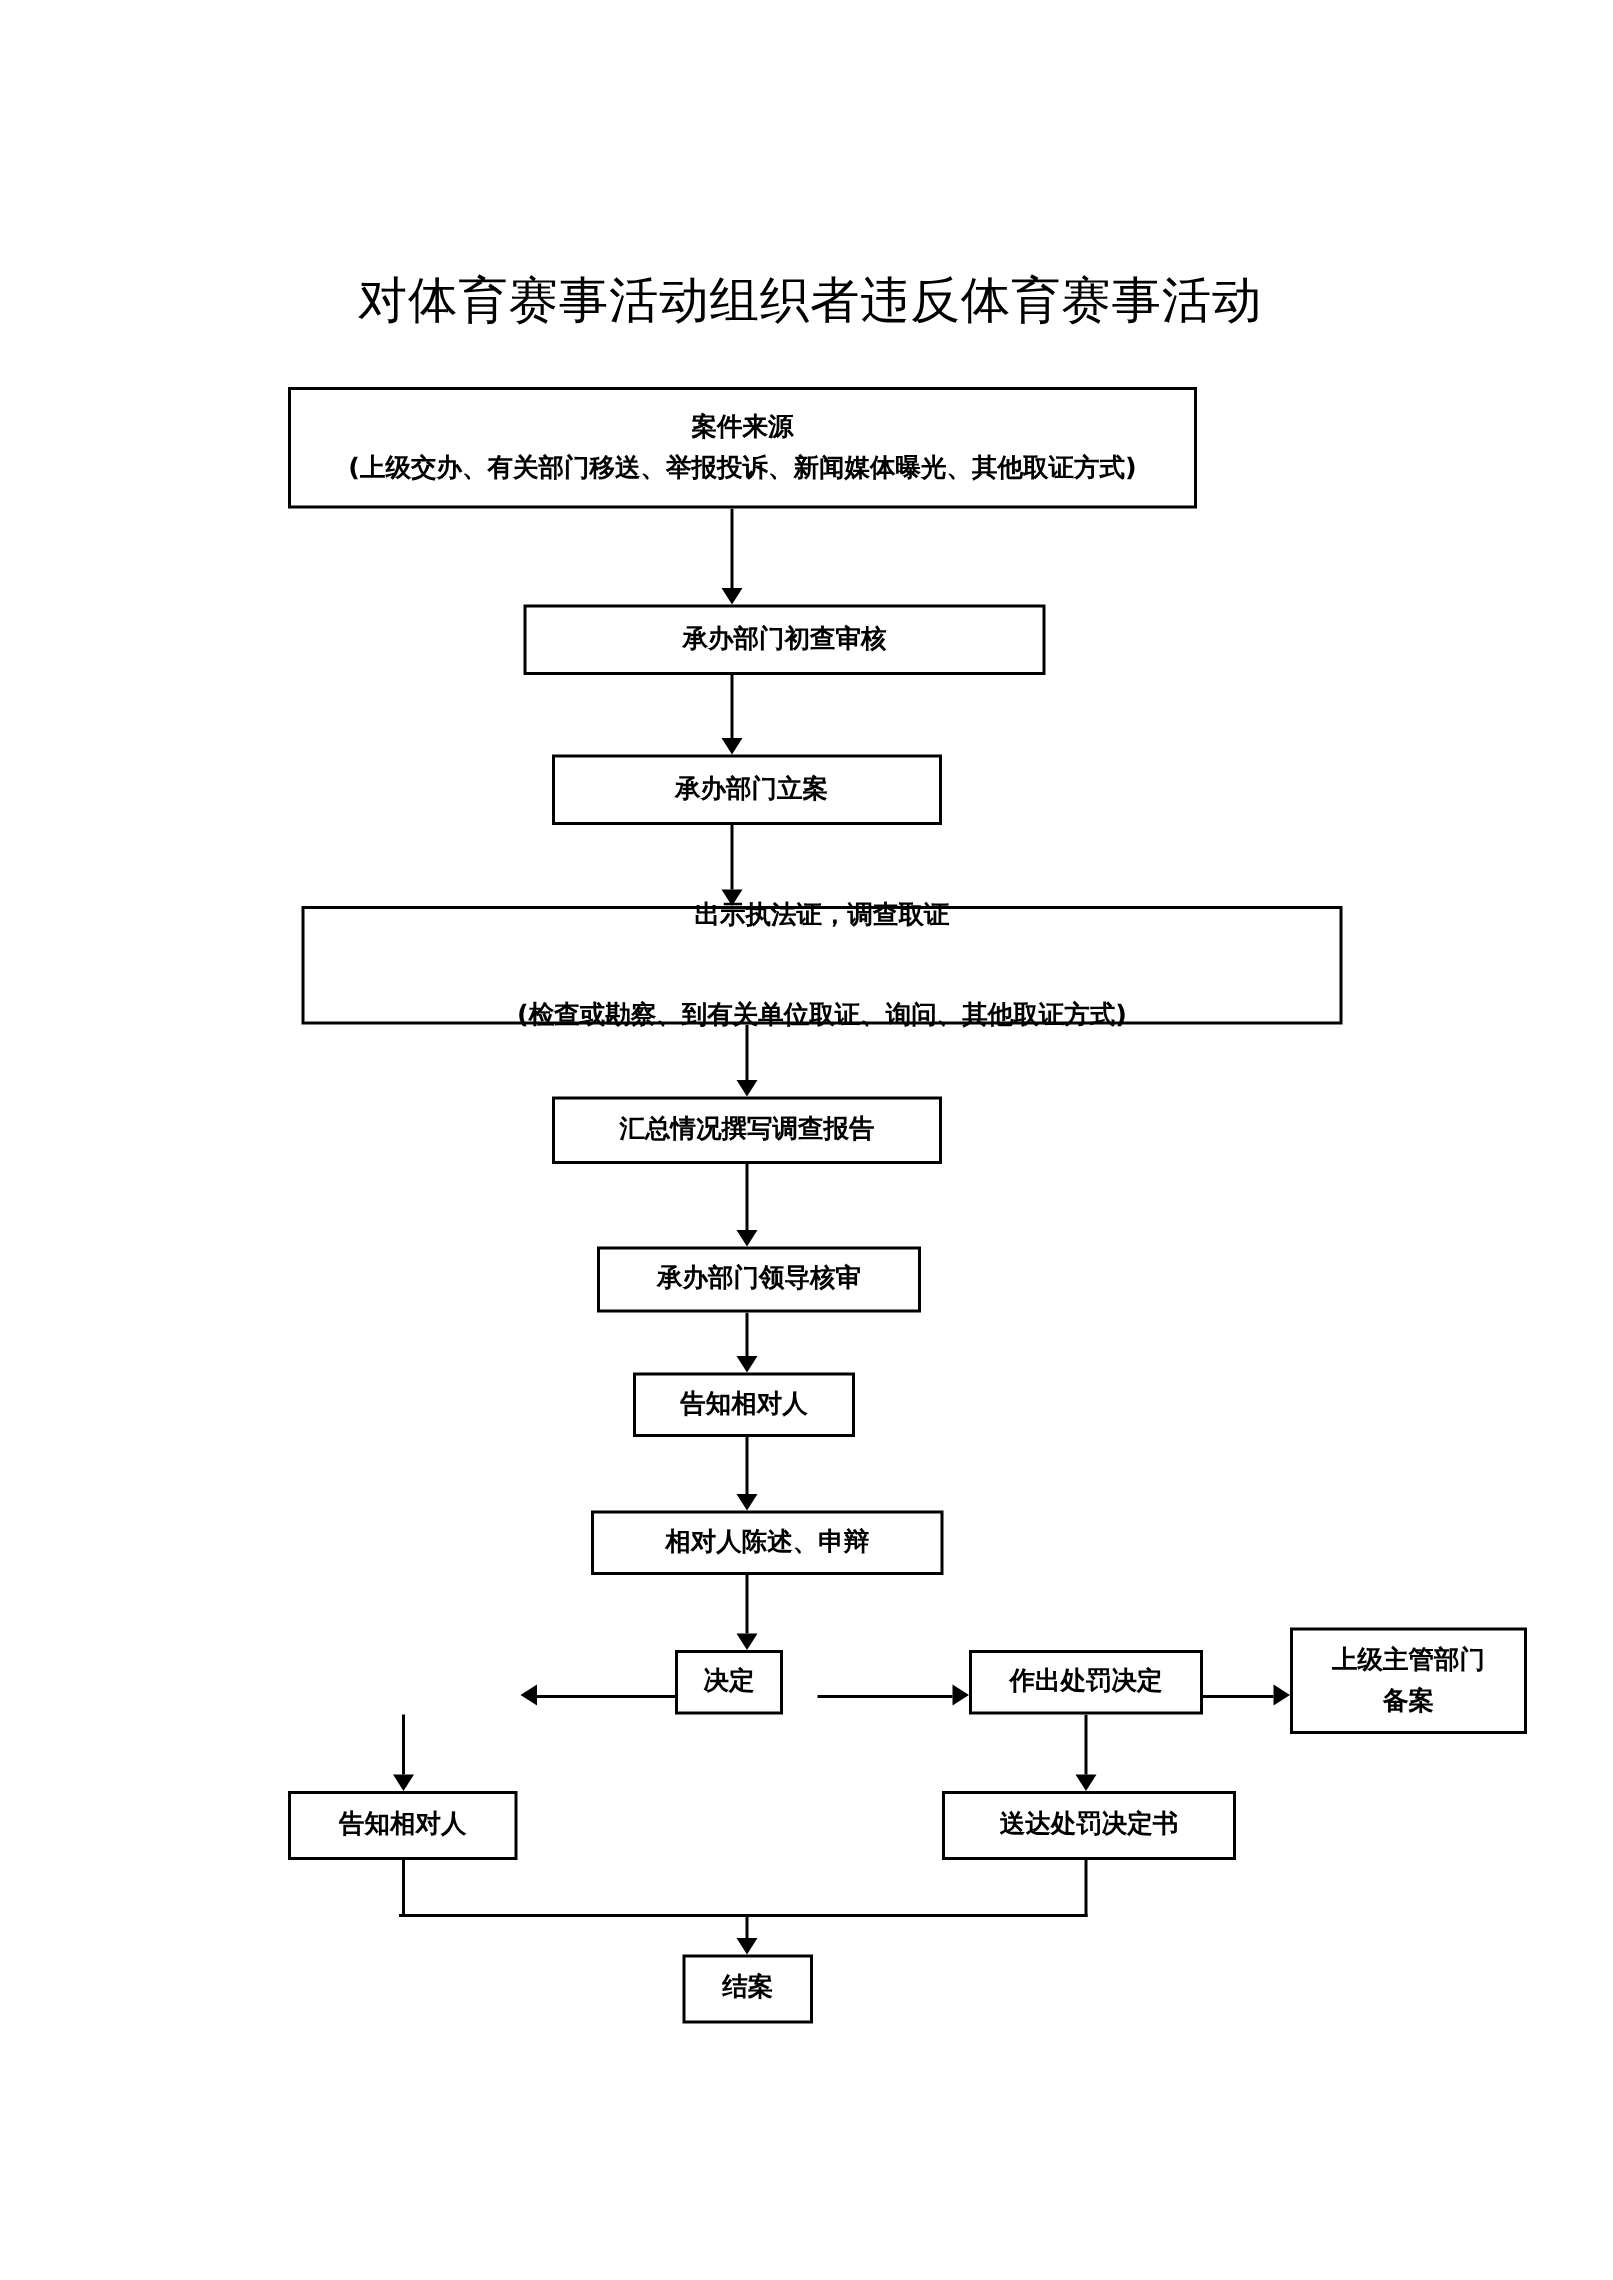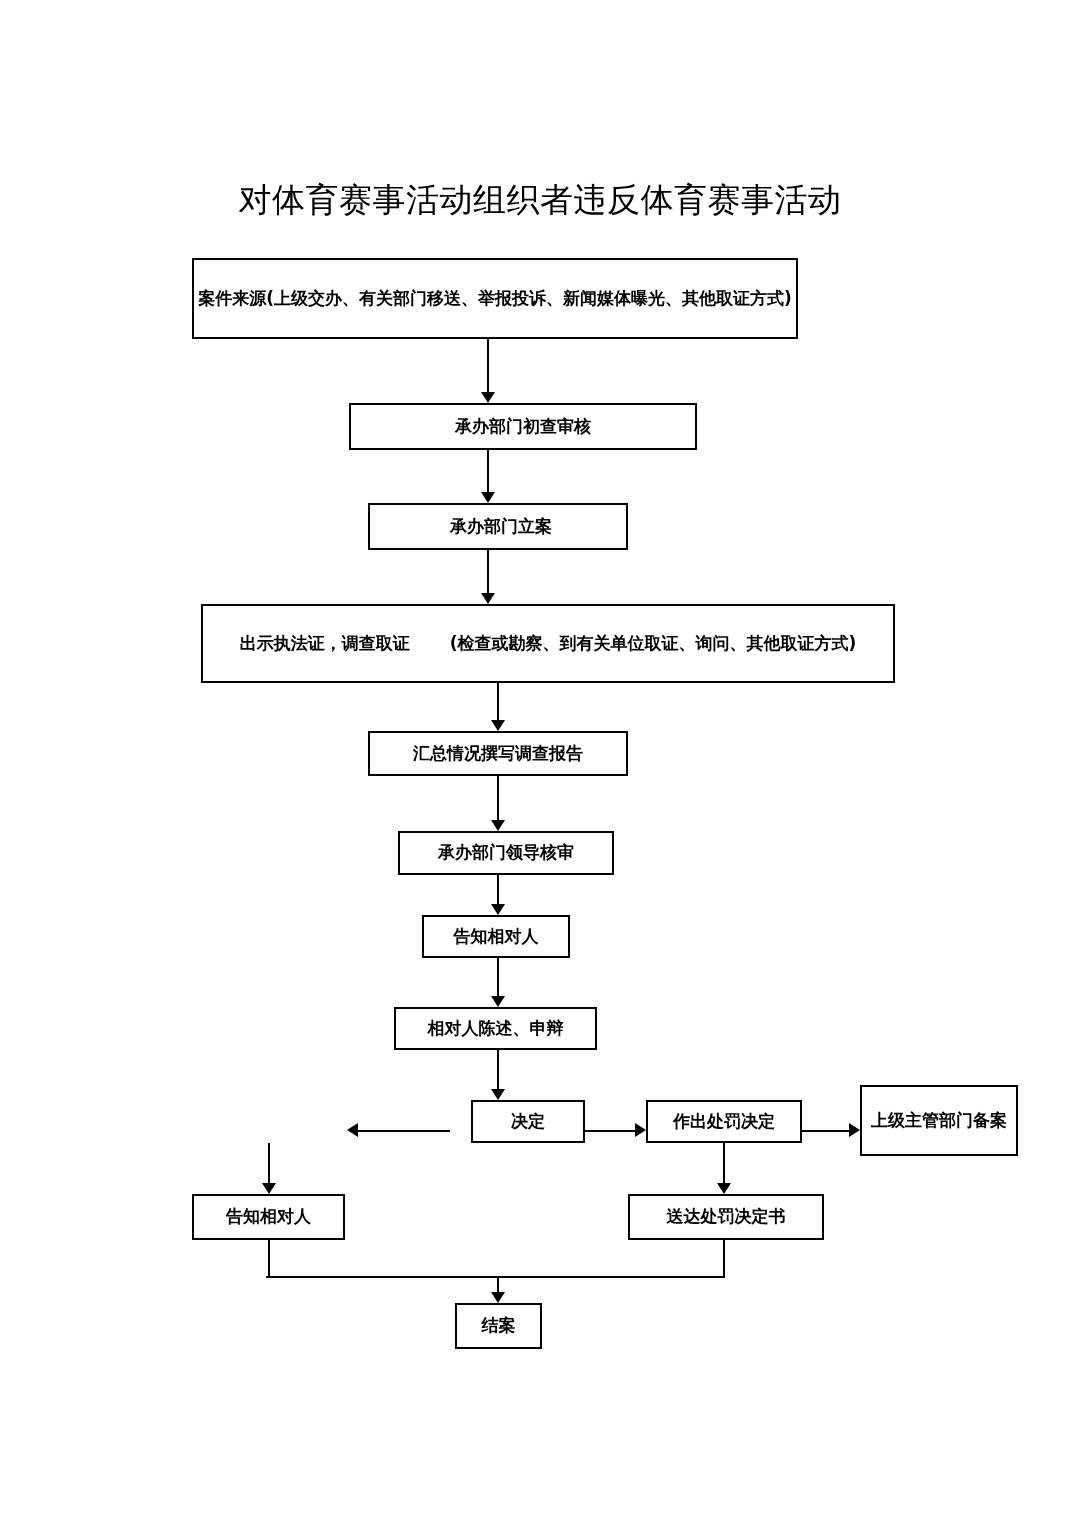--- a/index.html
+++ b/index.html
@@ -30,21 +30,21 @@
     font-weight: 400;
     letter-spacing: 0.5px;
     white-space: pre-line;
   }
   .node {
     position: absolute;
     box-sizing: border-box;
     border: 2.5px solid #000000;
     background: #ffffff;
     display: flex;
-    flex-direction: row;
+    flex-direction: column;
     align-items: center;
     justify-content: center;
     text-align: center;
     font-weight: bold;
     font-size: 17px;
     line-height: 1.5;
     padding: 2px 6px;
     z-index: 2;
   }
   .node .line1, .node .line2 {
@@ -127,25 +127,25 @@
   </div>
 
   <div class="node" style="left:398px; top:831px; width:216px; height:44px;">
     <span class="line1">承办部门领导核审</span>
   </div>
 
   <div class="node" style="left:422px; top:915px; width:148px; height:43px;">
     <span class="line1">告知相对人</span>
   </div>
 
-  <div class="node" style="left:394px; top:1007px; width:203px; height:43px;">
+  <div class="node" style="left:394px; top:1007px; width:235px; height:43px;">
     <span class="line1">相对人陈述、申辩</span>
   </div>
 
-  <div class="node" style="left:450px; top:1100px; width:114px; height:43px;margin-left:21px;">
+  <div class="node" style="left:450px; top:1100px; width:72px; height:43px;">
     <span class="line1">决定</span>
   </div>
 
 
   <div class="node two-line" style="left:860px; top:1085px; width:158px; height:71px;">
     <span class="line1">上级主管部门</span>
     <span class="line2">备案</span>
   </div>
 
   <div class="node" style="left:646px; top:1100px; width:156px; height:43px;">

